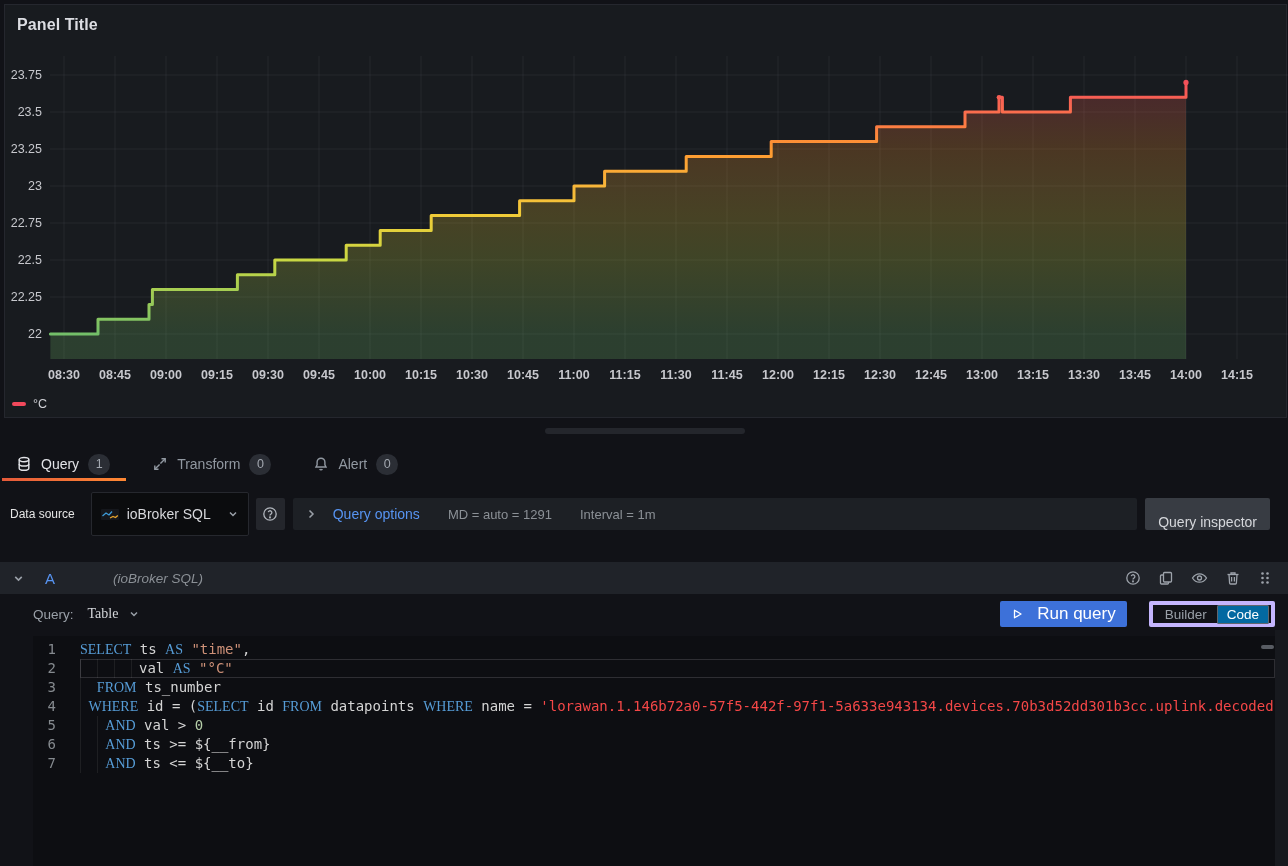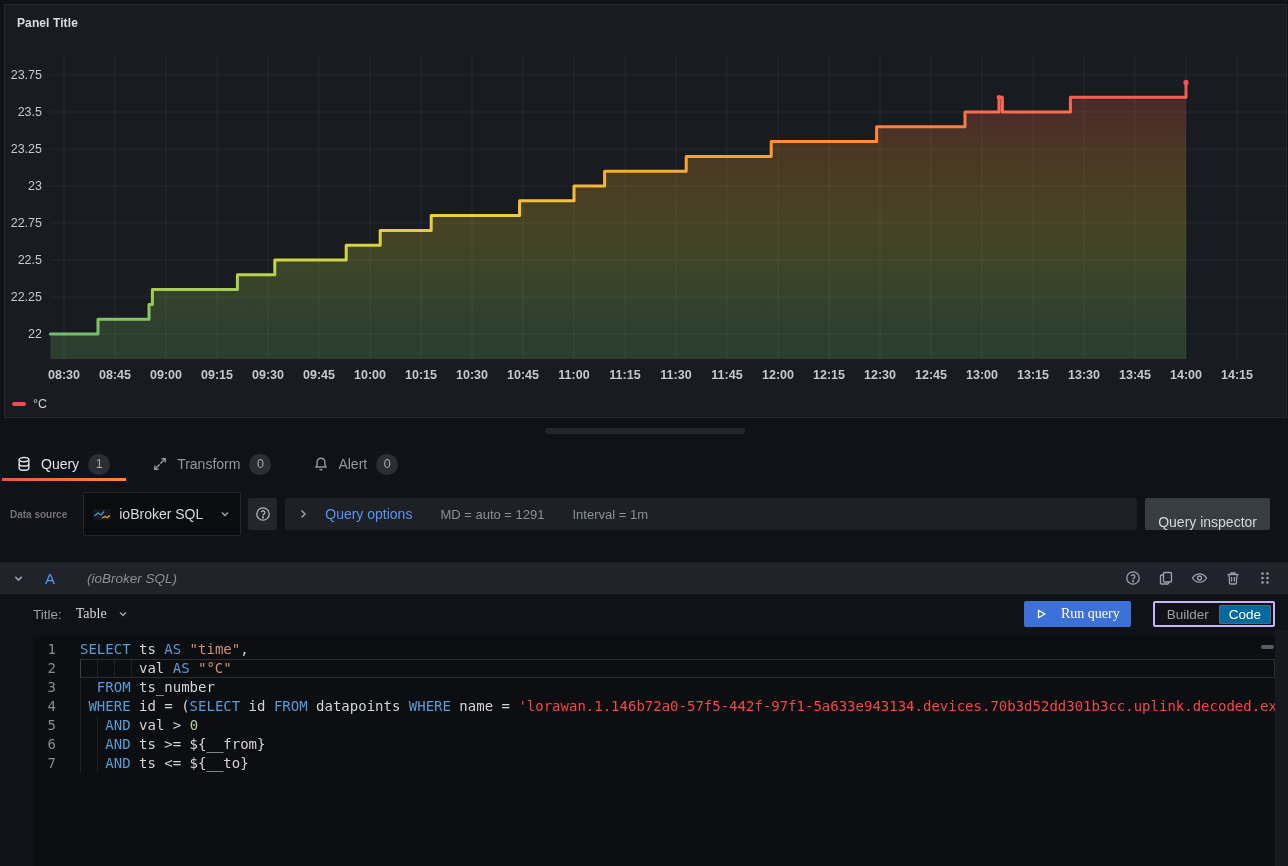--- a/index.html
+++ b/index.html
@@ -8,21 +8,21 @@
     width:1288px; height:866px; position:relative; overflow:hidden;
     background:#111217; font-family:"Liberation Sans", sans-serif;
     -webkit-font-smoothing:antialiased;
   }
   
   .panel {
     position:absolute; left:4px; top:4px; width:1283px; height:414px;
     background:#181b1f; border:1px solid #25272e;
   }
   .panel-title {
-    position:absolute; left:12px; top:11px; font-size:12px; font-weight:600;
+    position:absolute; left:12px; top:11px; font-size:16px; font-weight:600;
     color:#dcdde2; letter-spacing:.1px;
   }
   .chart-wrap { position:absolute; left:0; top:49px; width:1288px; height:340px; }
   .legend { position:absolute; left:12px; top:397px; display:flex; align-items:center; gap:7px; }
   .legend-dash { width:14px; height:4px; border-radius:2px; background:var(--legend-series,#f2495c); }
   .legend-label { font-size:12.5px; color:#d0d1d6; }
   
   .drag-handle { position:absolute; left:545px; top:428px; width:200px; height:6px; border-radius:3px; background:#24262c; }
   
   .tabbar { position:absolute; left:0; top:447px; width:1288px; height:34px; display:flex; align-items:center; padding-left:10px; gap:30px; }
@@ -33,60 +33,60 @@
     content:""; position:absolute; left:-8px; right:-10px; bottom:0; height:3px;
     background:linear-gradient(90deg, var(--tab-underline-from,#e55a3a), var(--tab-underline-to,#ff8833));
   }
   .badge {
     min-width:22px; height:21px; padding:0 7px; border-radius:11px; background:#2b2e35;
     color:#a3a8b0; font-size:12.5px; line-height:21px; text-align:center;
   }
   .icon { display:inline-flex; flex:none; }
   
   .ds-row { position:absolute; left:0; top:496px; width:1288px; height:36px; display:flex; align-items:center; padding:0 18px 0 8px; }
-  .ds-label { font-size:10px; font-weight:700; color:#737373; padding:0 10px 0 2px; margin-right:6px; }
+  .ds-label { font-size:12px; font-weight:400; color:#e5e5e5; padding:0 10px 0 2px; margin-right:6px; }
   .ds-picker {
     width:158px; height:44px; background:#0b0c0e; border:1px solid #26282e; border-radius:2px;
     display:flex; align-items:center; gap:8px; padding:0 9px; cursor:pointer;
   }
   .ds-picker-name { font-size:14px; color:#d7d8dc; flex:1; }
   .help-btn { width:29px; height:32px; margin-left:7px; background:#24262c; border:none; border-radius:2px;
     display:flex; align-items:center; justify-content:center; color:#b0b5bc; cursor:pointer; }
   .opt-bar { flex:1; height:32px; margin-left:8px; margin-right:8px; background:#1d2025; border-radius:2px;
     display:flex; align-items:center; padding:0 12px; gap:10px; }
   .opt-link { font-size:14px; font-weight:500; color:var(--link-blue,#5794f2); margin-left:6px; cursor:pointer; }
   .opt-stat { font-size:13px; color:#8b9096; margin-left:18px; }
   .inspector-btn { height:30px; padding:16px 13px; background:#383c43; border:none; border-radius:2px;
     color:#d5d7db; font-size:14px; font-weight:500; font-family:inherit; cursor:pointer; }
   
   .query-row { position:absolute; left:0; top:562px; width:1288px; height:32px; background:#202329;
     display:flex; align-items:center; padding:0 16px 0 12px; color:#9aa0a8; }
   .query-ref { color:var(--accent-blue,#5794f2); font-size:15px; font-weight:500; margin-left:20px; }
-  .query-ds { font-size:13.5px; font-style:italic; color:#8b9096; margin-left:32px; }
+  .query-ds { font-size:13.5px; font-style:italic; color:#8b9096; margin-left:58px; }
   .query-actions { margin-left:auto; display:flex; align-items:center; gap:17px; color:#9da3ab; }
   .query-actions .icon { cursor:pointer; }
   
   .format-row { position:absolute; left:0; top:599px; width:1288px; height:30px; display:flex; align-items:center; padding:0 13px 0 33px; }
   .format-label { font-size:13.5px; color:#9aa0a8; }
   .format-value { font-size:14px; color:#d4d6da; margin-left:14px;font-family:Liberation Serif, serif; }
   .format-row .chev { margin-left:10px; color:#9aa0a8; }
   .run-btn { margin-left:auto; height:26px; padding:0 11px; background:var(--run-button-blue,#3d71d9); border:none; border-radius:2px;
-    color:#fff; font-size:14px; font-weight:500; font-family:Liberation Serif, serif; display:flex; align-items:center; gap:14px; cursor:pointer; }
-  .seg-group { margin-left:22px; height:26px; border:2px solid #c4b5fd; border-radius:2px; display:flex; align-items:center; padding:0 2px; }
+    color:#fff; font-size:17px; font-weight:500; font-family:Liberation Sans, sans-serif; display:flex; align-items:center; gap:14px; cursor:pointer; }
+  .seg-group { margin-left:22px; height:26px; border:4px solid #c4b5fd; border-radius:2px; display:flex; align-items:center; padding:0 2px; }
   .seg { padding:2px 10px; font-size:13.5px; color:#9aa0a8; border-radius:2px; cursor:pointer; }
   .seg.active { background:#0369a1; box-shadow:inset 0 0 0 1px #61656d; color:#fff; }
   
   .editor { position:absolute; left:33px; top:636px; right:0; bottom:0; background:#0d0e12;
     font-family:"DejaVu Sans Mono","Liberation Mono",monospace; font-size:14px; line-height:19px; padding-top:4px; }
   .code-line { display:flex; height:19px; white-space:pre; }
   .gutter { width:47px; padding-right:24px; text-align:right; color:#858a8f; flex:none; }
   .lc { position:relative; flex:1; overflow:hidden; margin-right:13px; }
   .lc.current { box-shadow:inset 0 0 0 1px #2e2e33; }
   .guide { position:absolute; top:0; bottom:0; width:1px; background:rgba(255,255,255,.07); }
-  .tk-kw { color:var(--tk-kw,#569cd6); }
+  .tk-kw { color:var(--tk-kw,#569cd6);font-family:Liberation Serif, serif; }
   .tk-id { color:var(--tk-id,#d4d4d4); }
   .tk-op { color:var(--tk-op,#d4d4d4); }
   .tk-str { color:var(--tk-str,#ce9178); }
   .tk-rawstr { color:var(--tk-rawstr,#f44747); }
   .tk-num { color:var(--tk-num,#b5cea8); }
   .scroll-track { position:absolute; right:0; top:-6px; bottom:0; width:13px; background:#17191e; }
   .scroll-dash { position:absolute; right:14px; top:9px; width:13px; height:4px; border-radius:2px; background:#585c63; }
   svg text { font-family:"Liberation Sans", sans-serif; }
 </style>
 </head>
@@ -303,21 +303,21 @@
         <circle cx="4.5" cy="8" r="1.3"></circle>
           <circle cx="9.5" cy="8" r="1.3"></circle>
         <circle cx="4.5" cy="12.5" r="1.3"></circle>
           <circle cx="9.5" cy="12.5" r="1.3"></circle>
       </svg>
     </span>
   </div>
 </div>
 
 <div class="format-row">
-  <span class="format-label">Title:</span>
+  <span class="format-label">Query:</span>
   <span class="format-value">Table</span>
   <span class="icon chev">
     <svg width="12" height="12" viewBox="0 0 12 12" fill="none" stroke="currentColor" stroke-width="1.5">
         <path d="M3 4.5l3 3 3-3"></path>
       </svg>
   </span>
   <button class="run-btn">
     <span class="icon">
       <svg width="12" height="12" viewBox="0 0 12 12" fill="none" stroke="#fff" stroke-width="1.3" stroke-linejoin="round">
           <path d="M3.5 2.2L10 6 3.5 9.8z"></path>

